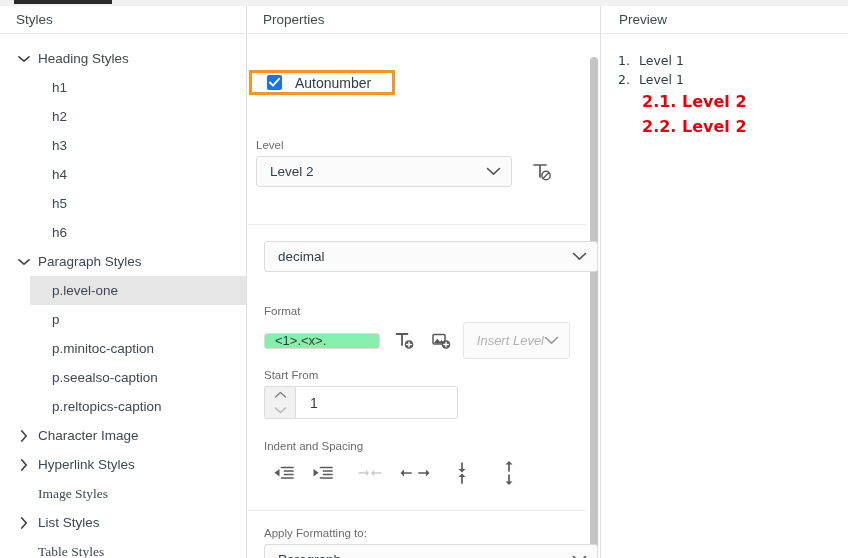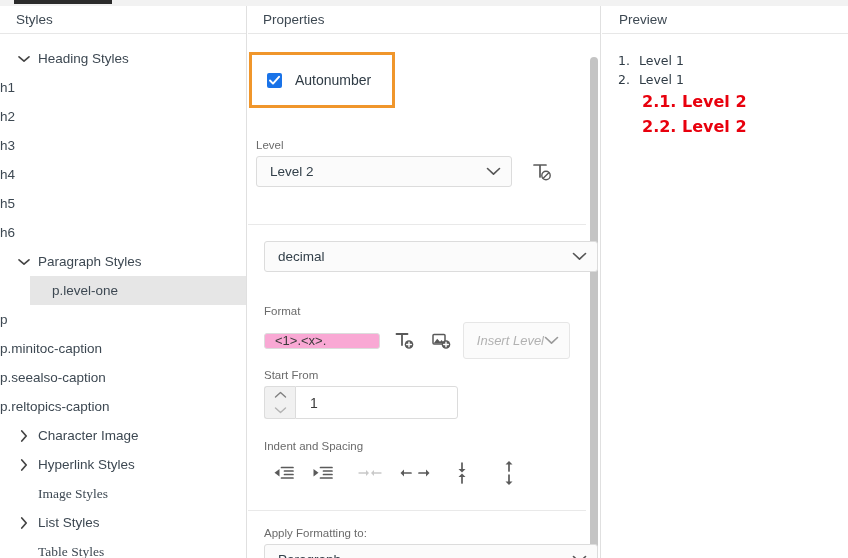--- a/index.html
+++ b/index.html
@@ -48,43 +48,43 @@
   .col-preview .panel-header { padding-left: 17px; }
 
   
   .tree { padding-top: 10px; }
   .tree-row {
     height: 29px; display: flex; align-items: center;
     font-size: 13.5px; color: #3d4852;
     white-space: nowrap; cursor: default;
   }
   .tree-row.group { padding-left: 16px; }
-  .tree-row.leaf  { }
+  .tree-row.leaf  { padding-left: 52px; }
   .tree-row.grouplbl-noarrow { padding-left: 38px; font-family: Liberation Serif, serif; }
   .tree-row.selected { background: #e6e6e6; margin-left: 30px; padding-left: 22px; align-items: center; }
   .caret {
     width: 16px; height: 16px; margin-right: 6px;
     display: inline-flex; align-items: center; justify-content: center;
     color: #444; flex: 0 0 auto;
   }
   .caret svg { display:block; }
 
   
   .props-body {
     position: absolute; top: 29px; left: 0; right: 0; bottom: 0;
     overflow: hidden;
   }
   .p-scrollbar {
     position: absolute; top: 22px; right: 2px; width: 8px; height: 520px;
     background: #c4c4c4; border-radius: 4px;
   }
 
   .autonum-wrap {
-    position: absolute; left: 1px; top: 17px;
-    width: 146px; height: 56px;
+    position: absolute; left: 1px; top: 35px;
+    width: 146px; height: 25px;
     border: 3px solid #f0962b;
     background: #ffffff;
     display: flex; align-items: center;
     padding-left: 15px;
   }
   .chk {
     width: 15px; height: 15px; border-radius: 2px;
     background: #1a73e8; position: relative; flex: 0 0 auto;
     display:inline-block;
   }
@@ -98,21 +98,21 @@
   .sel {
     height: 31px; border: 1px solid #dcdcdc; border-radius: 3px;
     background: #fbfbfb; display: flex; align-items: center;
     padding: 0 10px 0 13px; font-size: 13.5px; color: #33404a;
     justify-content: space-between; white-space: nowrap;
   }
   .sel .chev { color:#555; display:flex; align-items:center; }
 
   .txtbox {
     height: 16px; border: 1px solid #dcdcdc; border-radius: 3px;
-    background: #f9a8d4; display: flex; align-items: center;
+    background: #86efac; display: flex; align-items: center;
     padding: 0 10px; font-size: 13px; color: #3a3a3a; white-space: nowrap;
   }
 
   .sec-level { position: absolute; left: 0; right: 14px; top: 104px; padding: 0 8px; }
   .row-level { display: flex; align-items: flex-end; gap: 0; }
   .row-level .sel { width: 256px; }
   .icon-btn {
     width: 34px; height: 31px; display: flex; align-items: center;
     justify-content: center; color: #595959; margin-left: 12px;
   }

